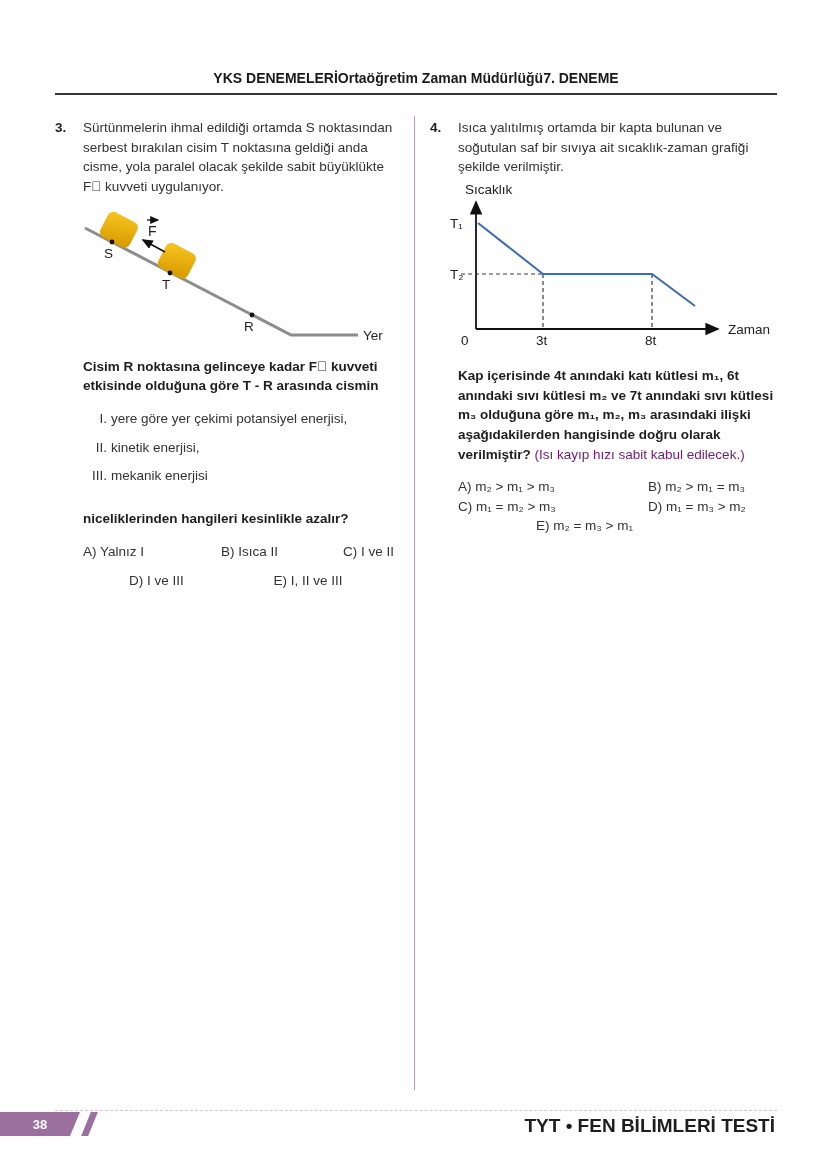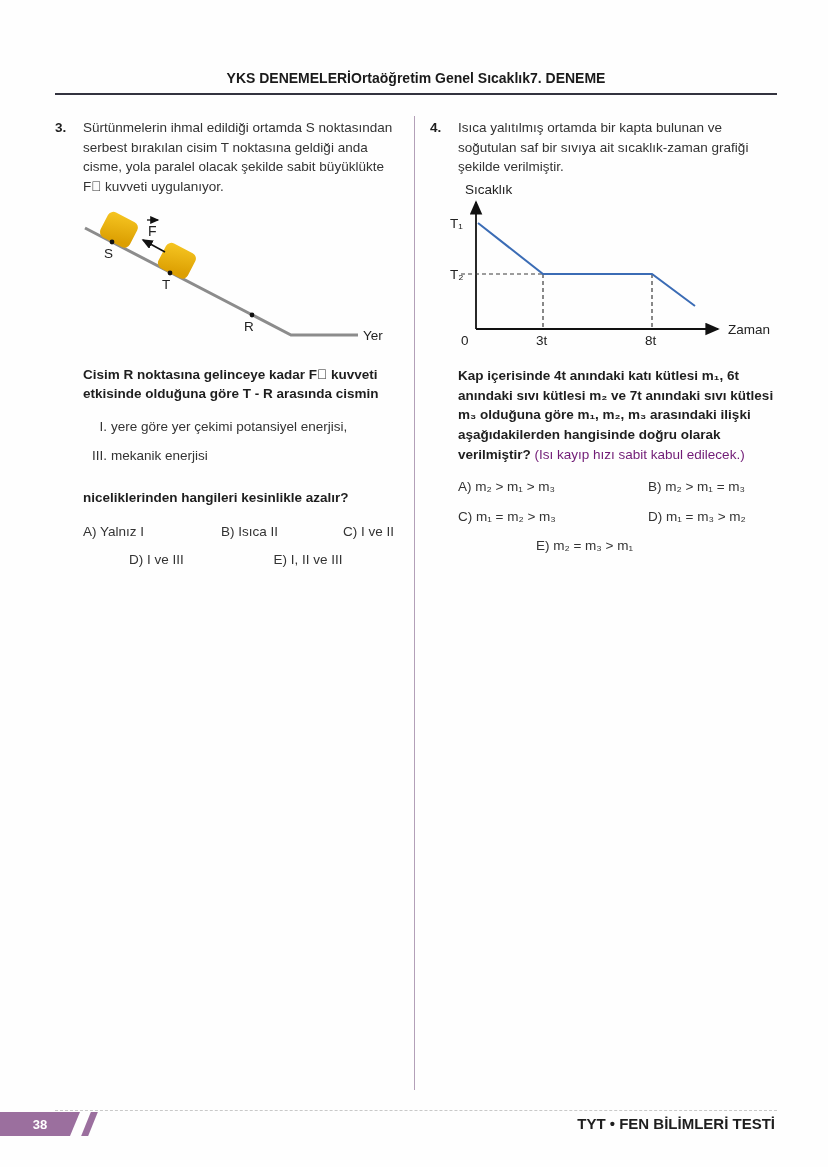--- a/index.html
+++ b/index.html
@@ -39,21 +39,21 @@
   .item { margin-bottom:9px; }
   .roman { display:inline-block; width:24px; text-align:right; margin-right:4px; }
 
   
   .opts { margin-left:28px; }
   .q3-row1 { margin-top:14px; display:flex; }
   .q3-row1 .o-a { width:138px; } .q3-row1 .o-b { width:122px; }
   .q3-row2 { margin-top:9px; }
   .q3-row2 .o-d { margin-left:46px; } .q3-row2 .o-e { margin-left:86px; }
 
-  .q4-row { margin-top:10px; display:flex; }
+  .q4-row { margin-top:0; display:flex; }
   .q4-row:first-child { margin-top:13px; }
   .q4-row .o-left { width:190px; }
   .q4-row.center { padding-left:78px; }
 
   .diagram-wrap { margin-top:3px; }
   .graph-wrap { margin-top:5px; }
 
   
   .footer-rule {
     position:absolute; left:55px; width:722px; top:1110px;
@@ -64,33 +64,33 @@
     background:#9b6f9e; color:#fff; font-weight:bold; font-size:13px;
     display:flex; align-items:center; justify-content:center;
     clip-path:polygon(0 0, 100% 0, calc(100% - 10px) 100%, 0 100%);
   }
   .page-badge-stripe {
     position:absolute; left:86px; top:1112px; width:7px; height:24px;
     background:#9b6f9e; transform:skewX(-22deg);
   }
   .footer-test {
     position:absolute; right:53px; top:1115px;
-    font-weight:bold; font-size:15px; color:#1e1e1e;
+    font-weight:bold; font-size:19px; color:#1e1e1e;
   }
 
   svg text { font-family:"Liberation Sans", sans-serif; fill:#222; }
 </style>
 </head>
 <body>
 
 <div class="page">
 
   <div class="header">
     <span>YKS DENEMELERİ</span>
-    <span>Ortaöğretim Genel Sıcaklık</span>
+    <span>Ortaöğretim Zaman Müdürlüğü</span>
     <span>7. DENEME</span>
   </div>
 
   <div class="col-divider"></div>
 
   <div class="col col-left">
     <div class="q-row">
       <span class="q-num">3.</span>
       <span class="q-text">Sürtünmelerin ihmal edildiği ortamda S noktasından serbest bırakılan cisim T noktasına geldiği anda cisme, yola paralel olacak şekilde sabit büyüklükte F⃗ kuvveti uygulanıyor.</span>
     </div>
@@ -126,25 +126,28 @@
         <circle cx="115" cy="74" r="2.4" fill="#111"></circle>
         <circle cx="197" cy="116" r="2.4" fill="#111"></circle>
 
         <text x="49" y="59" font-size="13.5">S</text>
         <text x="107" y="90" font-size="13.5">T</text>
         <text x="189" y="132" font-size="13.5">R</text>
         <text x="308" y="141" font-size="13.5">Yer</text>
       </svg>
     </div>
 
-    <div class="stem-bold" style="margin-top:8px;">Cisim R noktasına gelinceye kadar F⃗ kuvveti etkisinde olduğuna göre T - R arasında cismin</div>
+    <div class="stem-bold" style="">Cisim R noktasına gelinceye kadar F⃗ kuvveti etkisinde olduğuna göre T - R arasında cismin</div>
 
     <div class="items">
       <div class="item">
         <span class="roman">I.</span><span>yere göre yer çekimi potansiyel enerjisi,</span>
+      </div>
+      <div class="item">
+        <span class="roman">II.</span><span>kinetik enerjisi,</span>
       </div>
       <div class="item">
         <span class="roman">III.</span><span>mekanik enerjisi</span>
       </div>
     </div>
 
     <div class="stem-bold" style="margin-top:23px;">niceliklerinden hangileri kesinlikle azalır?</div>
 
     <div class="opts">
       <div class="q3-row1">

